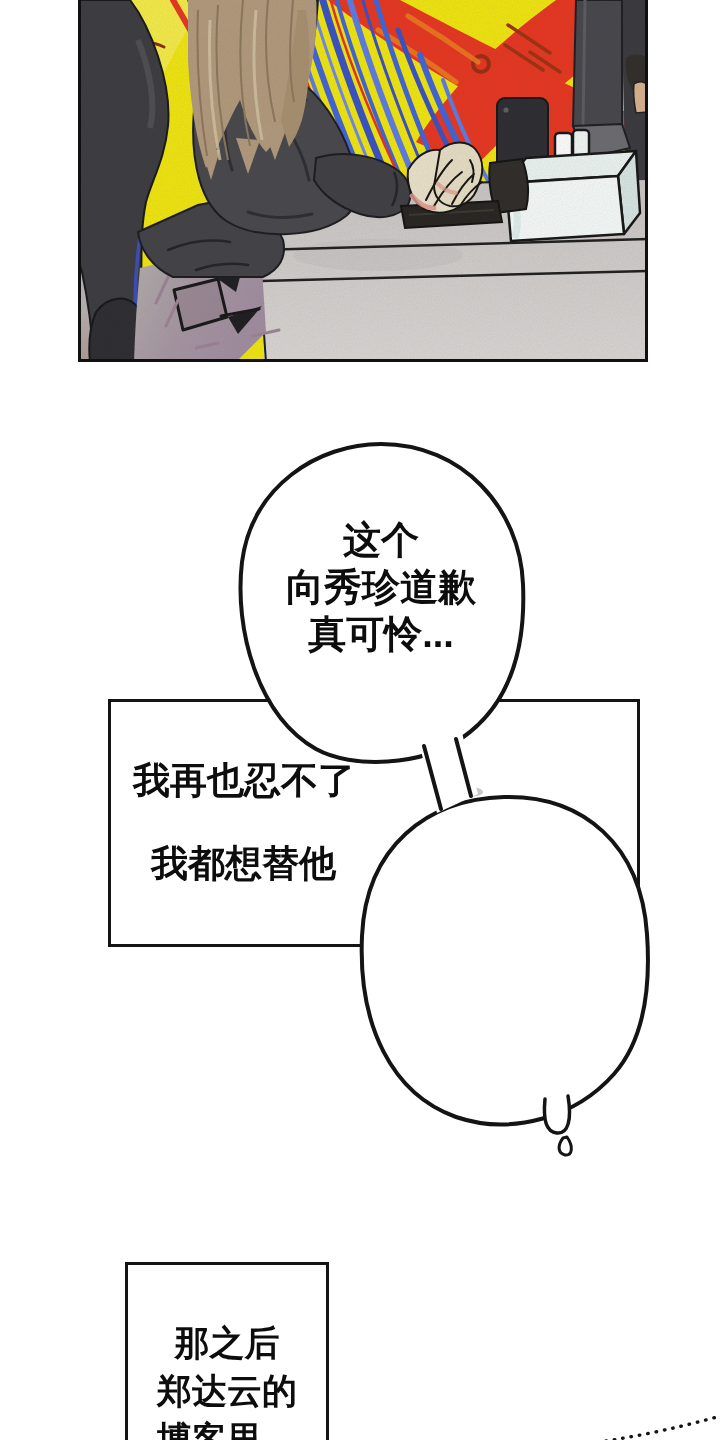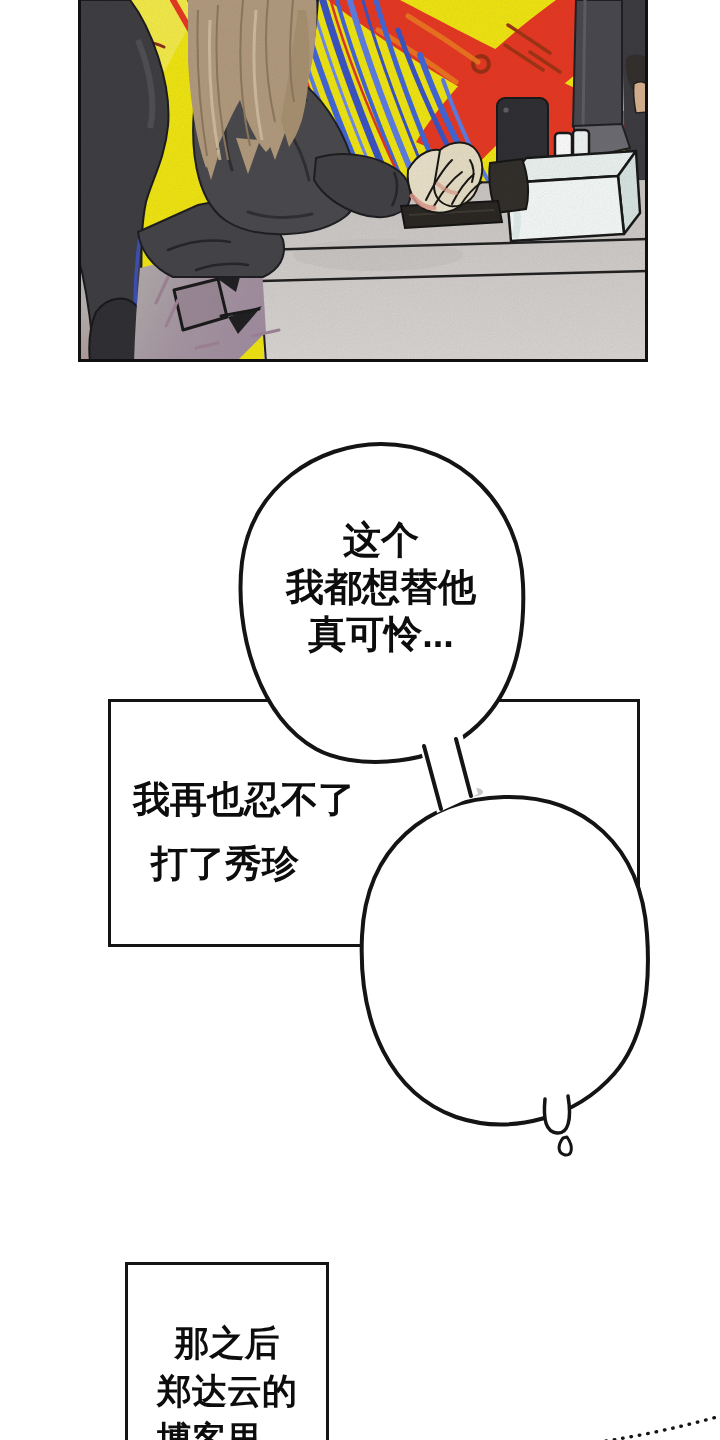--- a/index.html
+++ b/index.html
@@ -194,24 +194,24 @@
 
     <path d="M545,1099 C543,1120 546,1132 557,1133 C568,1134 572,1120 568,1096" fill="#ffffff" stroke="#141414" stroke-width="3.5" stroke-linecap="round"></path>
     <path d="M563,1138 C557,1146 558,1153 565,1155 C572,1156 574,1147 567,1137 Z" fill="#ffffff" stroke="#141414" stroke-width="3" stroke-linejoin="round"></path>
 
     <rect x="126.5" y="1263.5" width="201" height="200" fill="#ffffff" stroke="#141414" stroke-width="3"></rect>
 
     <path d="M606,1441 Q664,1432 724,1415" fill="none" stroke="#141414" stroke-width="3.4" stroke-linecap="round" stroke-dasharray="0.5 8"></path>
   </svg>
 
   <div class="btxt" style="left:211px;top:517px;width:340px;">这个
-我都想替他
+向秀珍道歉
 真可怜...</div>
 
-  <div class="cap" style="left:133px;top:779px;text-align:center;">我再也忍不了</div>
-  <div class="cap" style="left:151px;top:843px;">打了秀珍</div>
+  <div class="cap" style="left:133px;top:760px;text-align:center;">我再也忍不了</div>
+  <div class="cap" style="left:151px;top:843px;">我都想替他</div>
 
 
   <div class="btxt" style="left:117px;top:1319px;width:220px;font-size:35px;line-height:48px;">那之后
 郑达云的
 博客里，</div>
 
 </div>
 
 </body></html>

